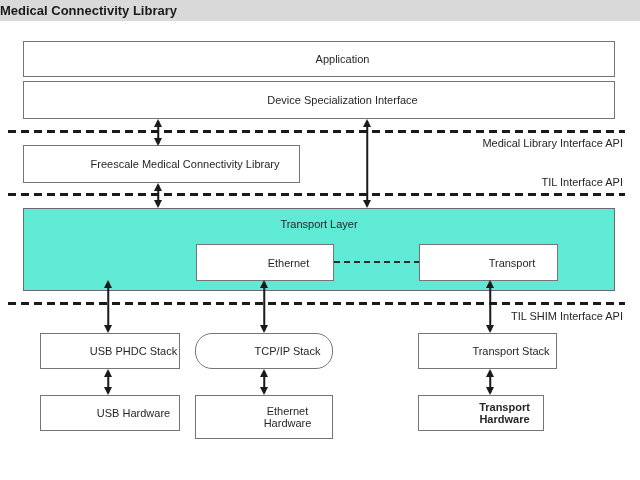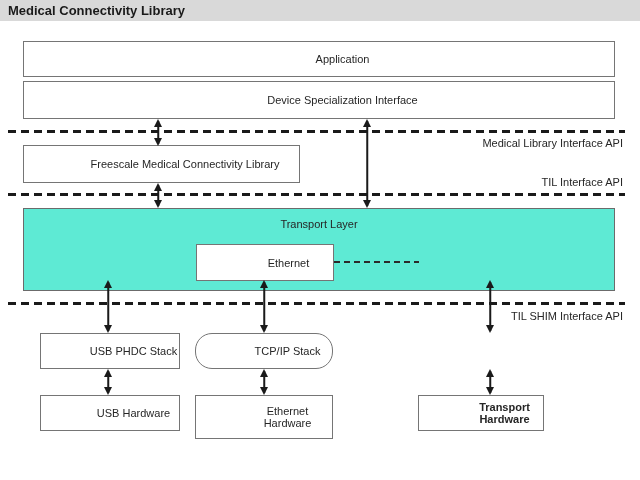--- a/index.html
+++ b/index.html
@@ -12,21 +12,21 @@
     overflow: hidden;
   }
   .titlebar {
     position: absolute;
     left: 0; top: 0;
     width: 640px; height: 21px;
     background: #d9d9d9;
     display: flex;
     align-items: center;
     box-sizing: border-box;
-    padding-left: 8px;
+    padding-left: 0;
     font-size: 13px;
     font-weight: bold;
     color: #1a1a1a;
   }
   .box {
     position: absolute;
     box-sizing: border-box;
     border: 1px solid #757575;
     background: #ffffff;
     display: flex;
@@ -119,32 +119,38 @@
   </div>
 
   <div class="api-label" style="top:176px;">TIL Interface API</div>
   <div class="dash-line" style="left:8px; top:193px; width:617px;"></div>
 
   <div class="container-box" style="left:23px; top:208px; width:592px; height:83px;">
     <div class="container-label">Transport Layer</div>
     <div class="box" style="left:172px; top:35px; width:138px; height:37px;">
       <span>Ethernet</span>
     </div>
+    <div class="box" style="left:395px; top:35px; width:139px; height:37px;">
+      <span>Transport</span>
+    </div>
     <div class="dash-connector" style="left:310px; top:52px; width:85px;"></div>
   </div>
 
   <div class="dash-line" style="left:8px; top:302px; width:617px;"></div>
   <div class="api-label" style="top:310px;">TIL SHIM Interface API</div>
 
   <div class="box" style="left:40px; top:333px; width:140px; height:36px;">
     <span>USB PHDC Stack</span>
   </div>
   <div class="box" style="left:195px; top:333px; width:138px; height:36px;border-radius:17px;">
     <span>TCP/IP Stack</span>
   </div>
+  <div class="box" style="left:418px; top:333px; width:139px; height:36px;">
+    <span>Transport Stack</span>
+  </div>
 
   <div class="box" style="left:40px; top:395px; width:140px; height:36px;">
     <span>USB Hardware</span>
   </div>
   <div class="box" style="left:195px; top:395px; width:138px; height:44px;">
     <span>Ethernet Hardware</span>
   </div>
   <div class="box" style="left:418px; top:395px; width:126px; height:36px;font-weight:bold;">
     <span>Transport Hardware</span>
   </div>

